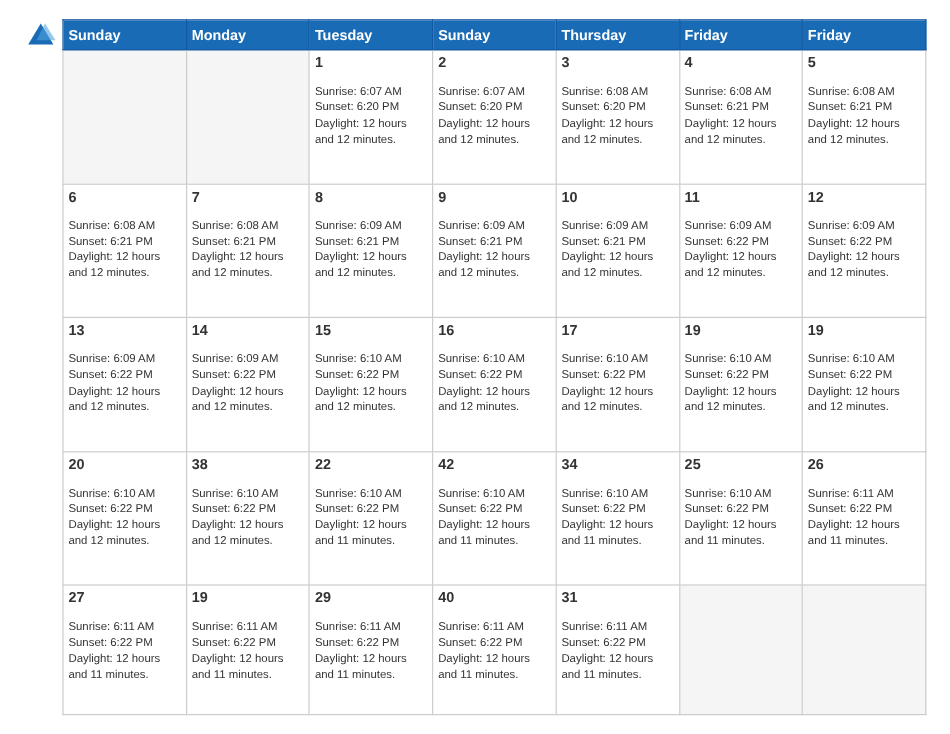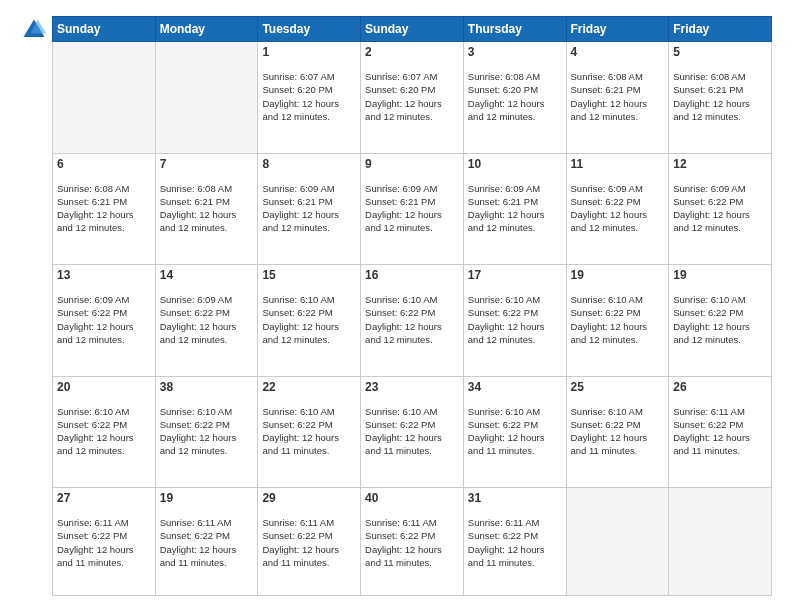--- a/index.html
+++ b/index.html
@@ -264,21 +264,21 @@
 Sunset: 6:22 PM
 Daylight: 12 hours and 12 minutes.</div>
           </td>
           <td>
             <div class="day-num">22</div>
             <div class="day-detail" style="white-space: pre-line;">Sunrise: 6:10 AM
 Sunset: 6:22 PM
 Daylight: 12 hours and 11 minutes.</div>
           </td>
           <td>
-            <div class="day-num">23</div>
+            <div class="day-num">42</div>
             <div class="day-detail" style="white-space: pre-line;">Sunrise: 6:10 AM
 Sunset: 6:22 PM
 Daylight: 12 hours and 11 minutes.</div>
           </td>
           <td>
             <div class="day-num">34</div>
             <div class="day-detail" style="white-space: pre-line;">Sunrise: 6:10 AM
 Sunset: 6:22 PM
 Daylight: 12 hours and 11 minutes.</div>
           </td>

